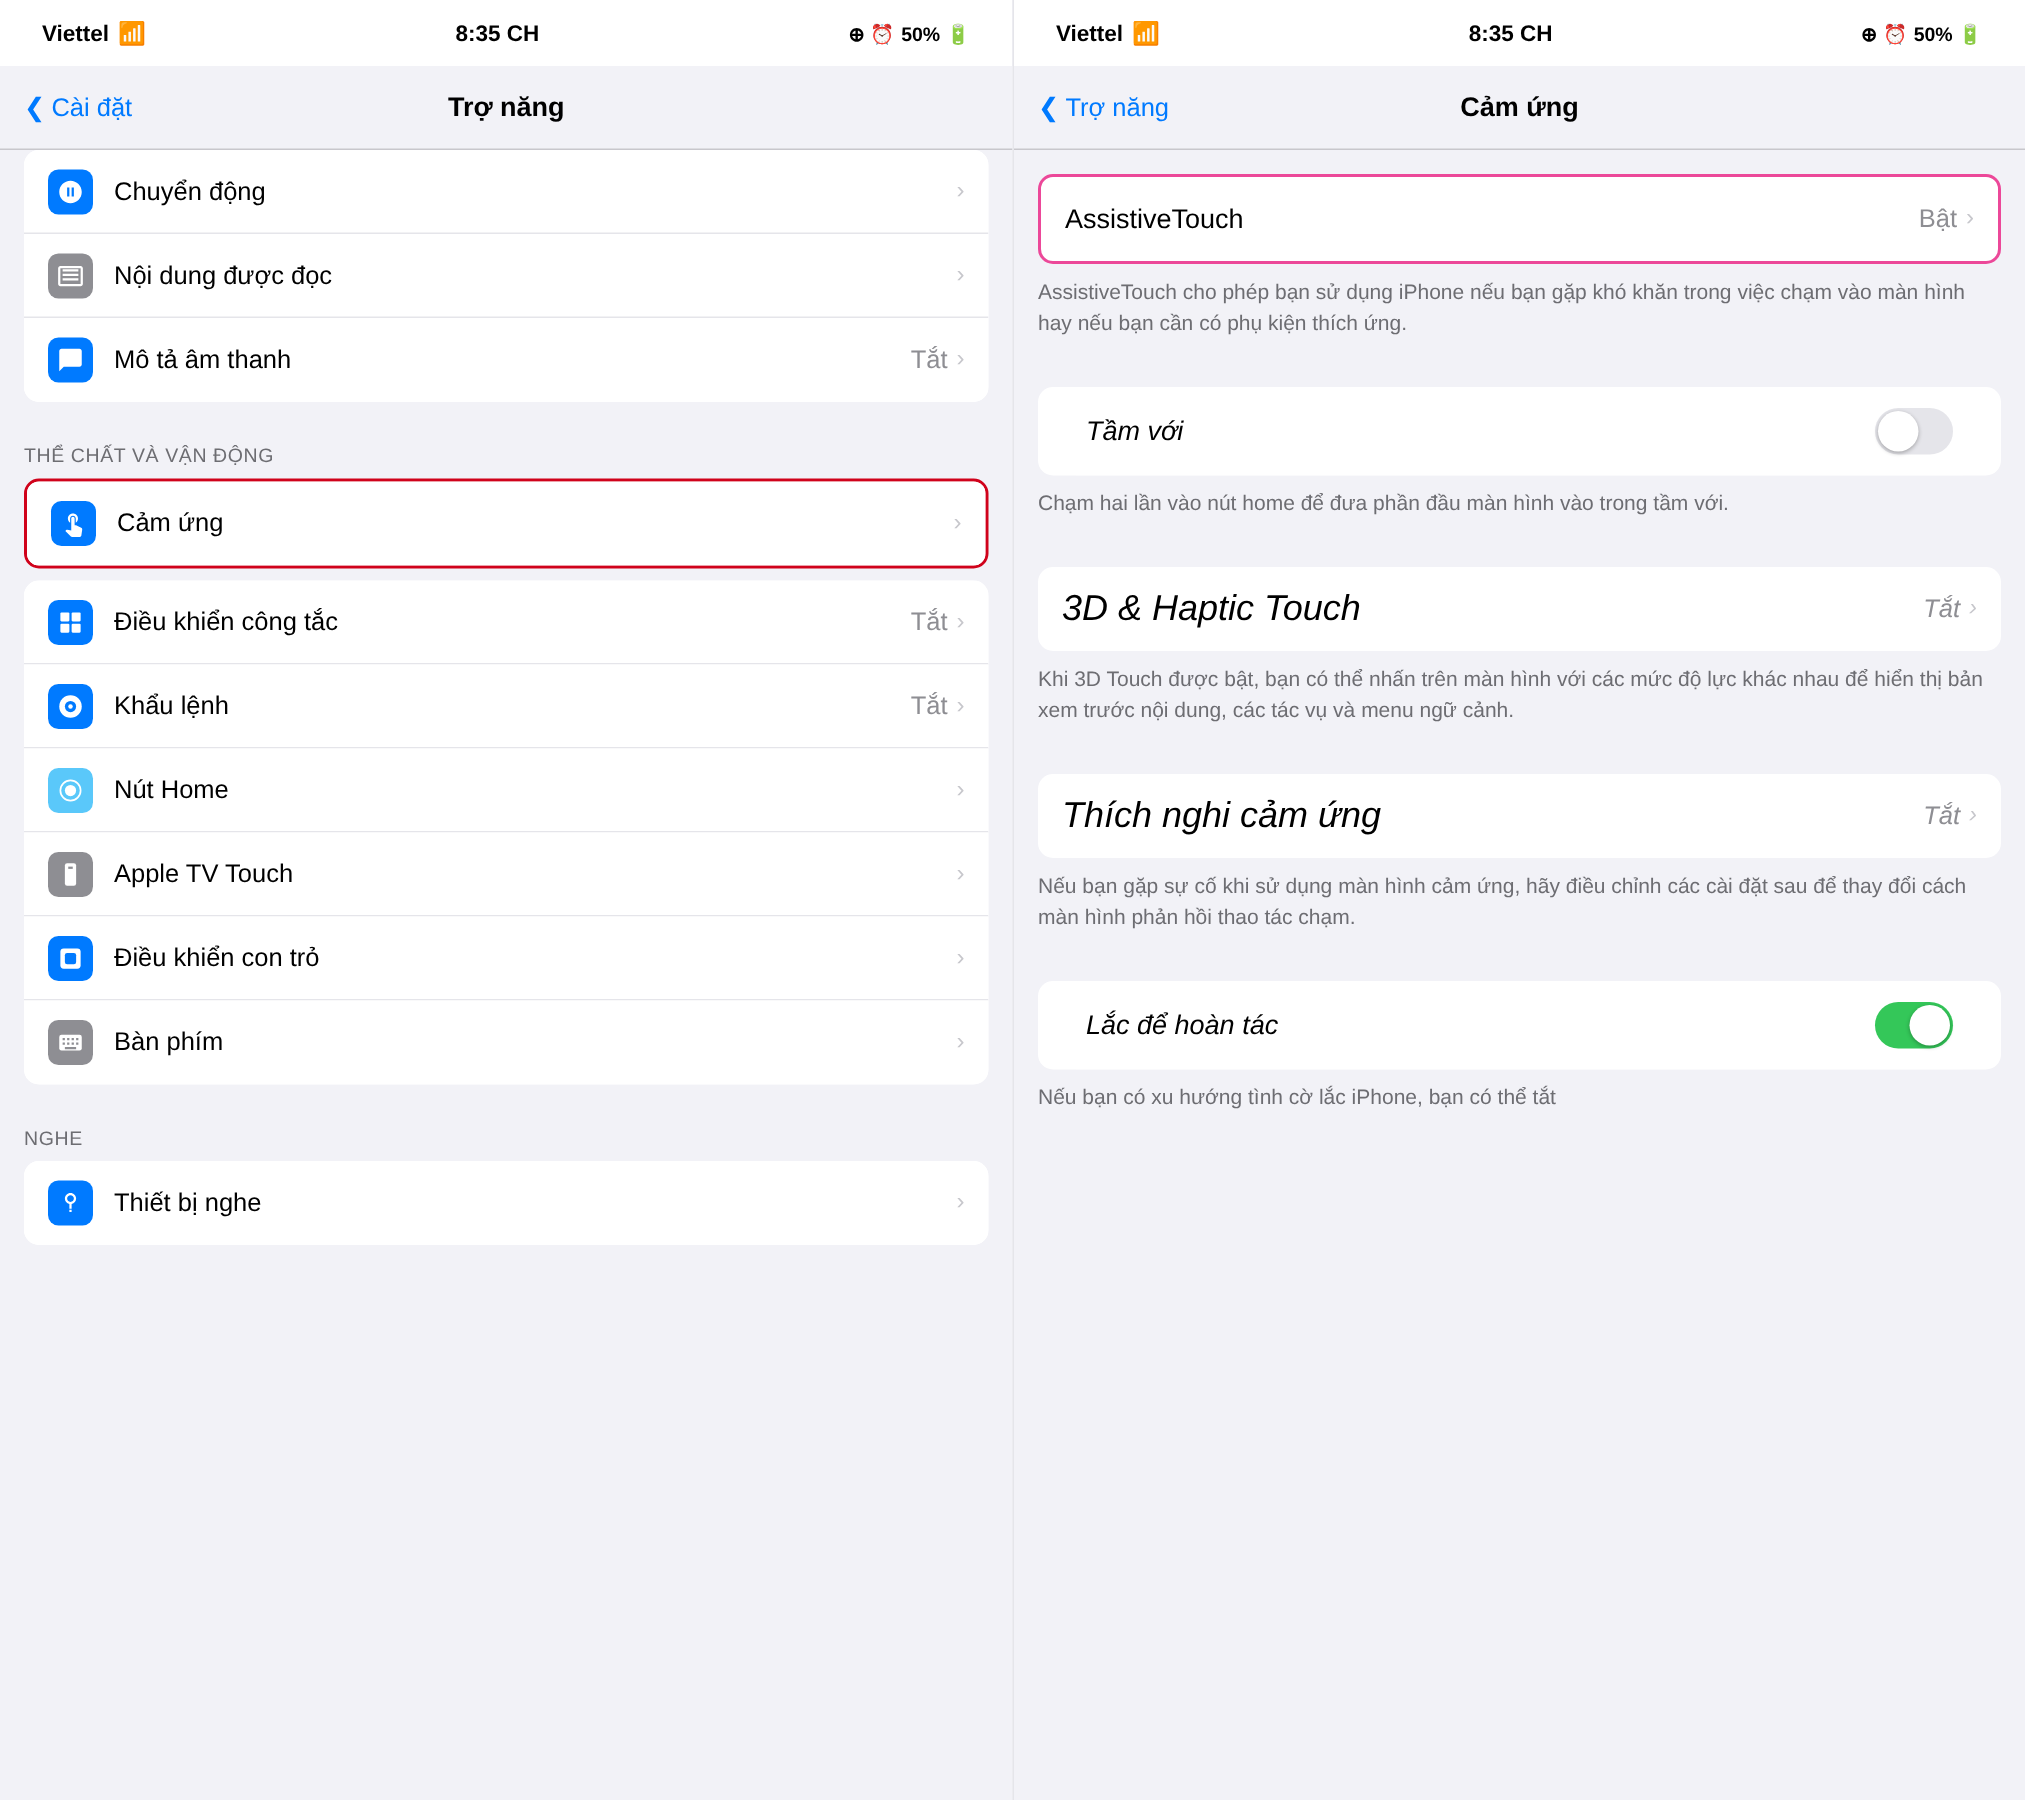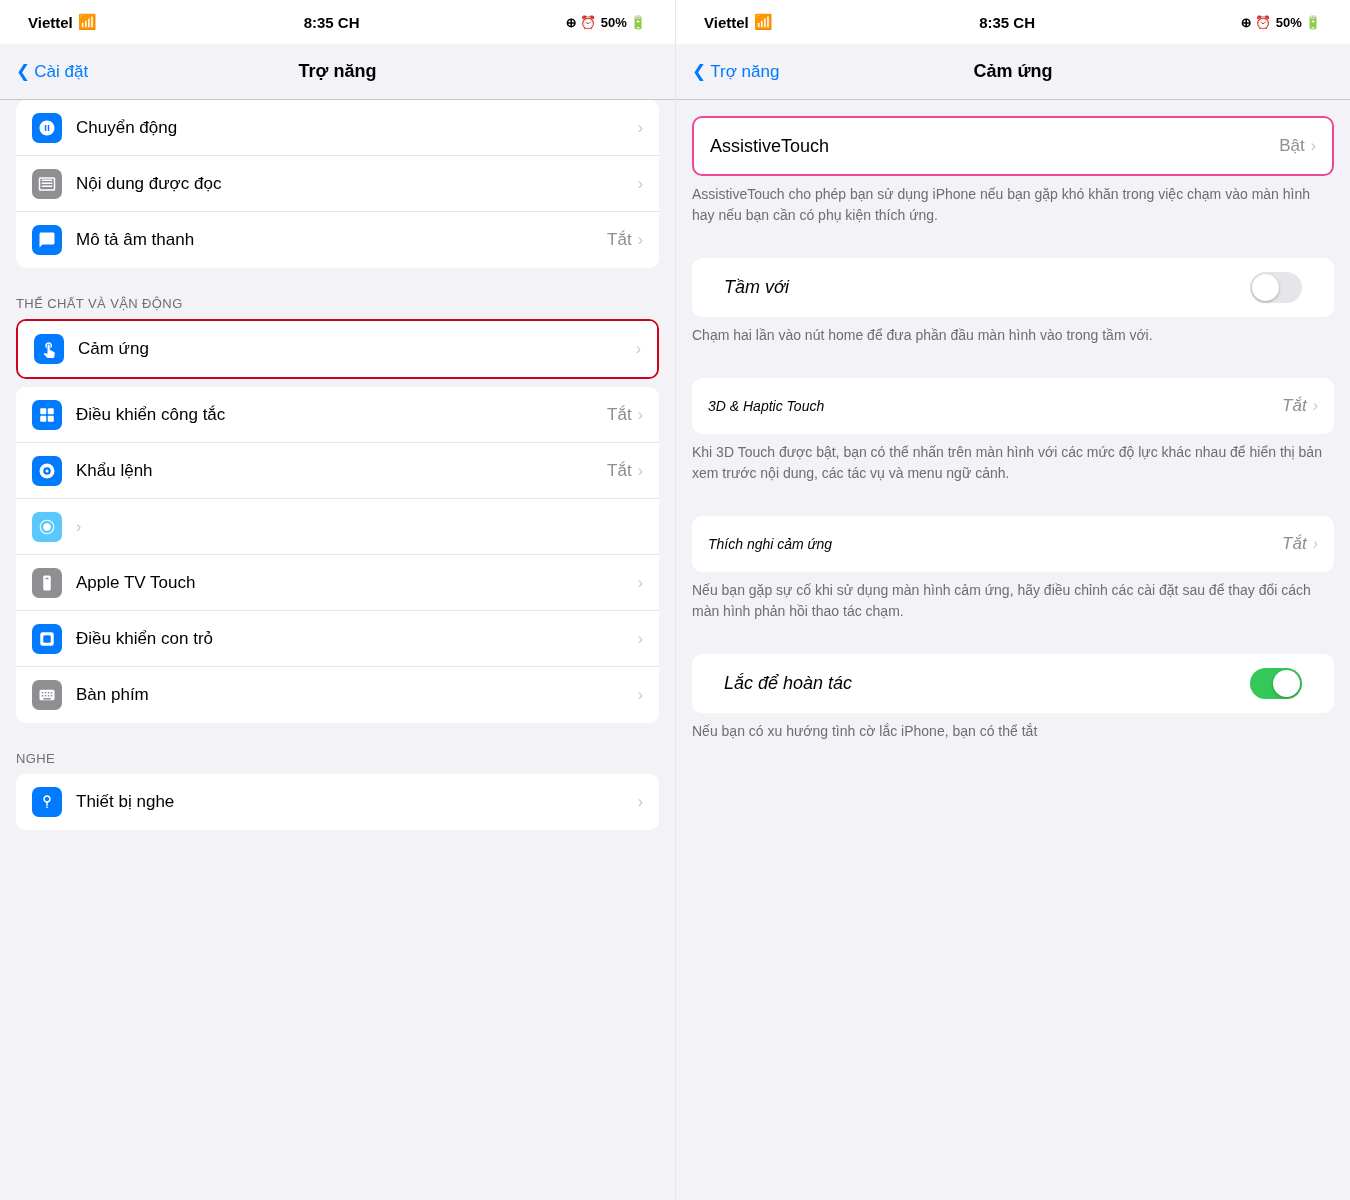--- a/index.html
+++ b/index.html
@@ -80,20 +80,21 @@
     }
     .settings-row {
       display: flex;
       align-items: center;
       padding: 12px 16px;
       min-height: 56px;
       background: #fff;
       border-bottom: 1px solid #e5e5ea;
       cursor: pointer;
       position: relative;
+      justify-content: center;
     }
     .settings-row:last-child { border-bottom: none; }
     .row-icon {
       width: 30px;
       height: 30px;
       border-radius: 7px;
       display: flex;
       align-items: center;
       justify-content: center;
       margin-right: 14px;
@@ -201,21 +202,21 @@
     .full-row {
       display: flex;
       align-items: center;
       padding: 14px 16px;
       background: #fff;
       border-bottom: 1px solid #e5e5ea;
       cursor: pointer;
       min-height: 56px;
     }
     .full-row:last-child { border-bottom: none; }
-    .full-row-label { flex: 1; font-size: 14px; color: #000; }
+    .full-row-label { flex: 1; font-size: 24px; color: #000; }
     .full-row-value { font-size: 17px; color: #8e8e93; margin-right: 6px; }
     .section-group {
       background: #fff;
       border-radius: 10px;
       margin: 16px 16px 0 16px;
       overflow: hidden;
       font-style: italic;
     }
   </style>
 </head>
@@ -318,20 +319,21 @@
         <span class="row-value">Tắt</span>
         <span class="chevron">›</span>
       </div>
       <div class="settings-row">
         <div class="row-icon teal">
           <svg width="18" height="18" viewBox="0 0 24 24" fill="white">
               <circle cx="12" cy="12" r="9" stroke="white" stroke-width="1.5" fill="none"></circle>
               <circle cx="12" cy="12" r="5" fill="white"></circle>
             </svg>
         </div>
+        <span class="row-label">Nút Home</span>
         <span class="chevron">›</span>
       </div>
       <div class="settings-row">
         <div class="row-icon gray">
           <svg width="18" height="18" viewBox="0 0 24 24" fill="white">
               <rect x="7" y="2" width="10" height="20" rx="2"></rect>
               <rect x="10" y="5" width="4" height="2" fill="#8e8e93"></rect>
               <circle cx="12" cy="11" r="1.5"></circle>
             </svg>
         </div>

